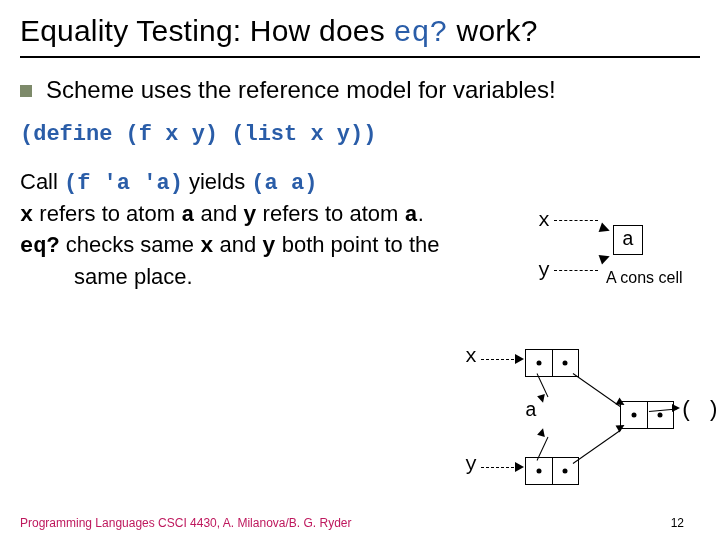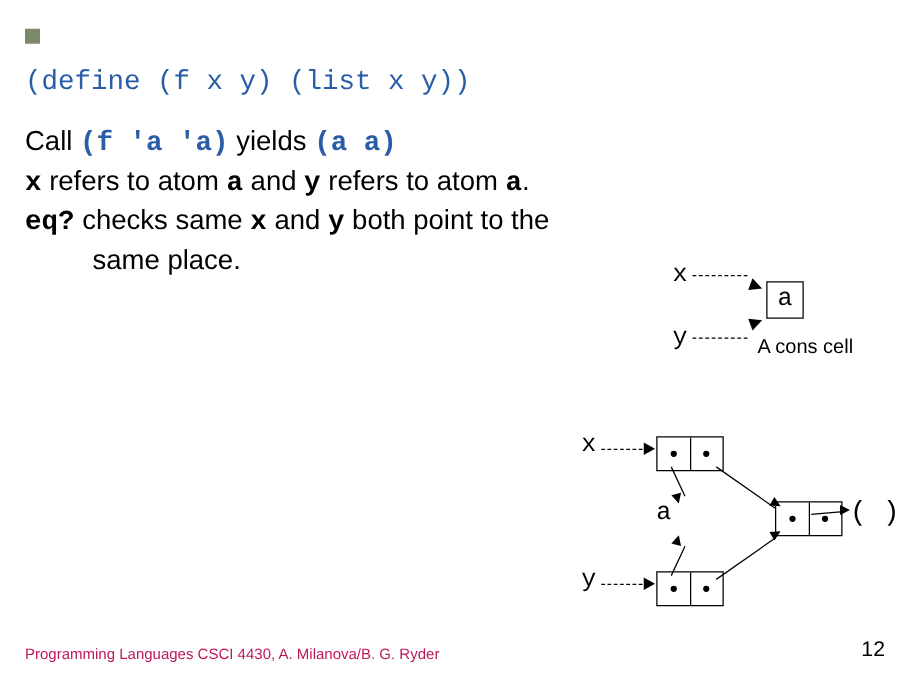--- a/index.html
+++ b/index.html
@@ -43,21 +43,21 @@
     height: 12px;
     background: #7d8a6a;
     margin-right: 14px;
     margin-top: 9px;
     flex-shrink: 0;
   }
   .code-define {
     font-family: "Courier New", monospace;
     font-size: 22px;
     color: #2a5da8;
-    font-weight: normal;
+    font-weight: bold;
     margin-bottom: 20px;
   }
   .call-section {
     font-size: 22px;
     line-height: 1.35;
     margin-bottom: 31px;
     max-width: 480px;
   }
   .call-section2 {
     font-size: 22px;
@@ -79,22 +79,22 @@
   .footer {
     position: absolute;
     bottom: 10px;
     left: 20px;
     font-size: 12px;
     color: #be185d;
   }
   .pagenum {
     position: absolute;
     bottom: 10px;
-    right: 12px;
-    font-size: 17px;
+    right: 36px;
+    font-size: 12px;
   }
   
   .diagram1 {
     position: absolute;
     top: 205px;
     left: 538px;
     width: 180px;
     height: 120px;
   }
   .d1-x, .d1-y {
@@ -223,23 +223,27 @@
   .ah2 { top: 78px; left: 152px; transform: rotate(-30deg); }
   .ah3 { top: 50px; left: 73px; transform: rotate(75deg); }
   .ah4 { top: 83px; left: 73px; transform: rotate(-75deg); }
   .ah5 { top: 59px; left: 207px; }
 </style>
 </head>
 <body>
 
 <div class="slide">
 
+  <div class="title">
+    <span>Equality Testing: How does </span><span class="eq">eq?</span><span> work?</span>
+  </div>
 
   <div class="bullet-row">
     <div class="bullet-icon"></div>
+    <div>Scheme uses the reference model for variables!</div>
   </div>
 
   <div class="code-define">(define (f x y)  (list x y))</div>
 
   <div class="call-section">
     <span>Call </span><span class="monoblue">(f 'a 'a)</span><span> yields </span><span class="monoblue">(a a)</span><br>
     <span class="mono">x</span><span> refers to atom </span><span class="mono">a</span><span> and </span><span class="mono">y</span><span> refers to atom </span><span class="mono">a</span><span>.</span><br>
     <span class="mono">eq?</span><span> checks same </span><span class="mono">x</span><span> and </span><span class="mono">y</span><span> both point to the</span><br>
     <span class="indent">same place.</span>
   </div>

